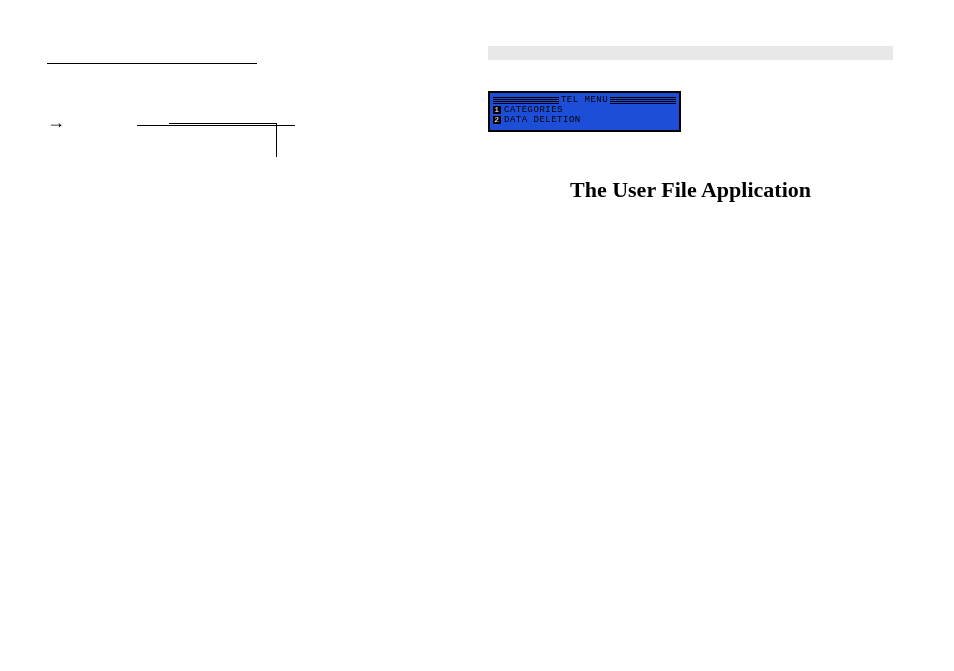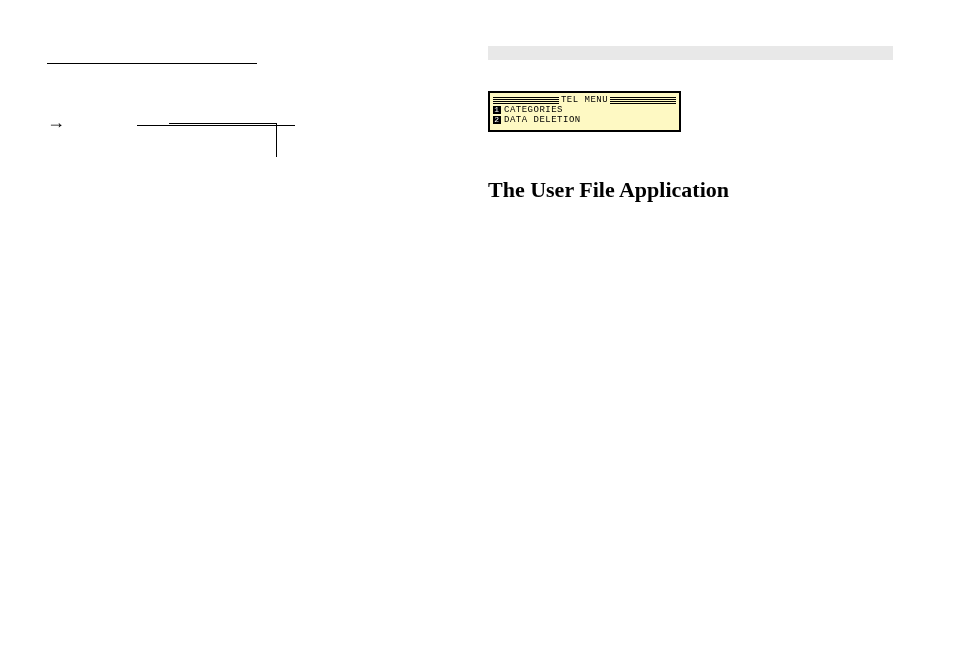--- a/index.html
+++ b/index.html
@@ -65,21 +65,21 @@
     .gray-bar {
       width: 405px;
       height: 14px;
       background: #e8e8e8;
     }
     .lcd-screen {
       margin-top: 31px;
       width: 193px;
       height: 41px;
       border: 2px solid #000;
-      background: #fef9c3;
+      background: #1d4ed8;
       font-family: "Courier New", monospace;
       font-size: 9px;
       line-height: 10px;
       letter-spacing: 0.5px;
       position: relative;
       padding: 2px 3px;
     }
     .lcd-title-row {
       display: flex;
       align-items: center;
@@ -115,20 +115,21 @@
       font-size: 8px;
       line-height: 8px;
       text-align: center;
       margin-right: 3px;
     }
     .section-heading {
       margin-top: 45px;
       font-size: 22px;
       font-weight: bold;
       font-family: "Times New Roman", Times, serif;
+      text-align: center;
     }
   </style>
 </head>
 <body>
 
 <div class="left-col">
   <div class="underline-1"></div>
   <div class="row-arrow">
     <span class="arrow">→</span>
     <div class="underline-2"></div>

